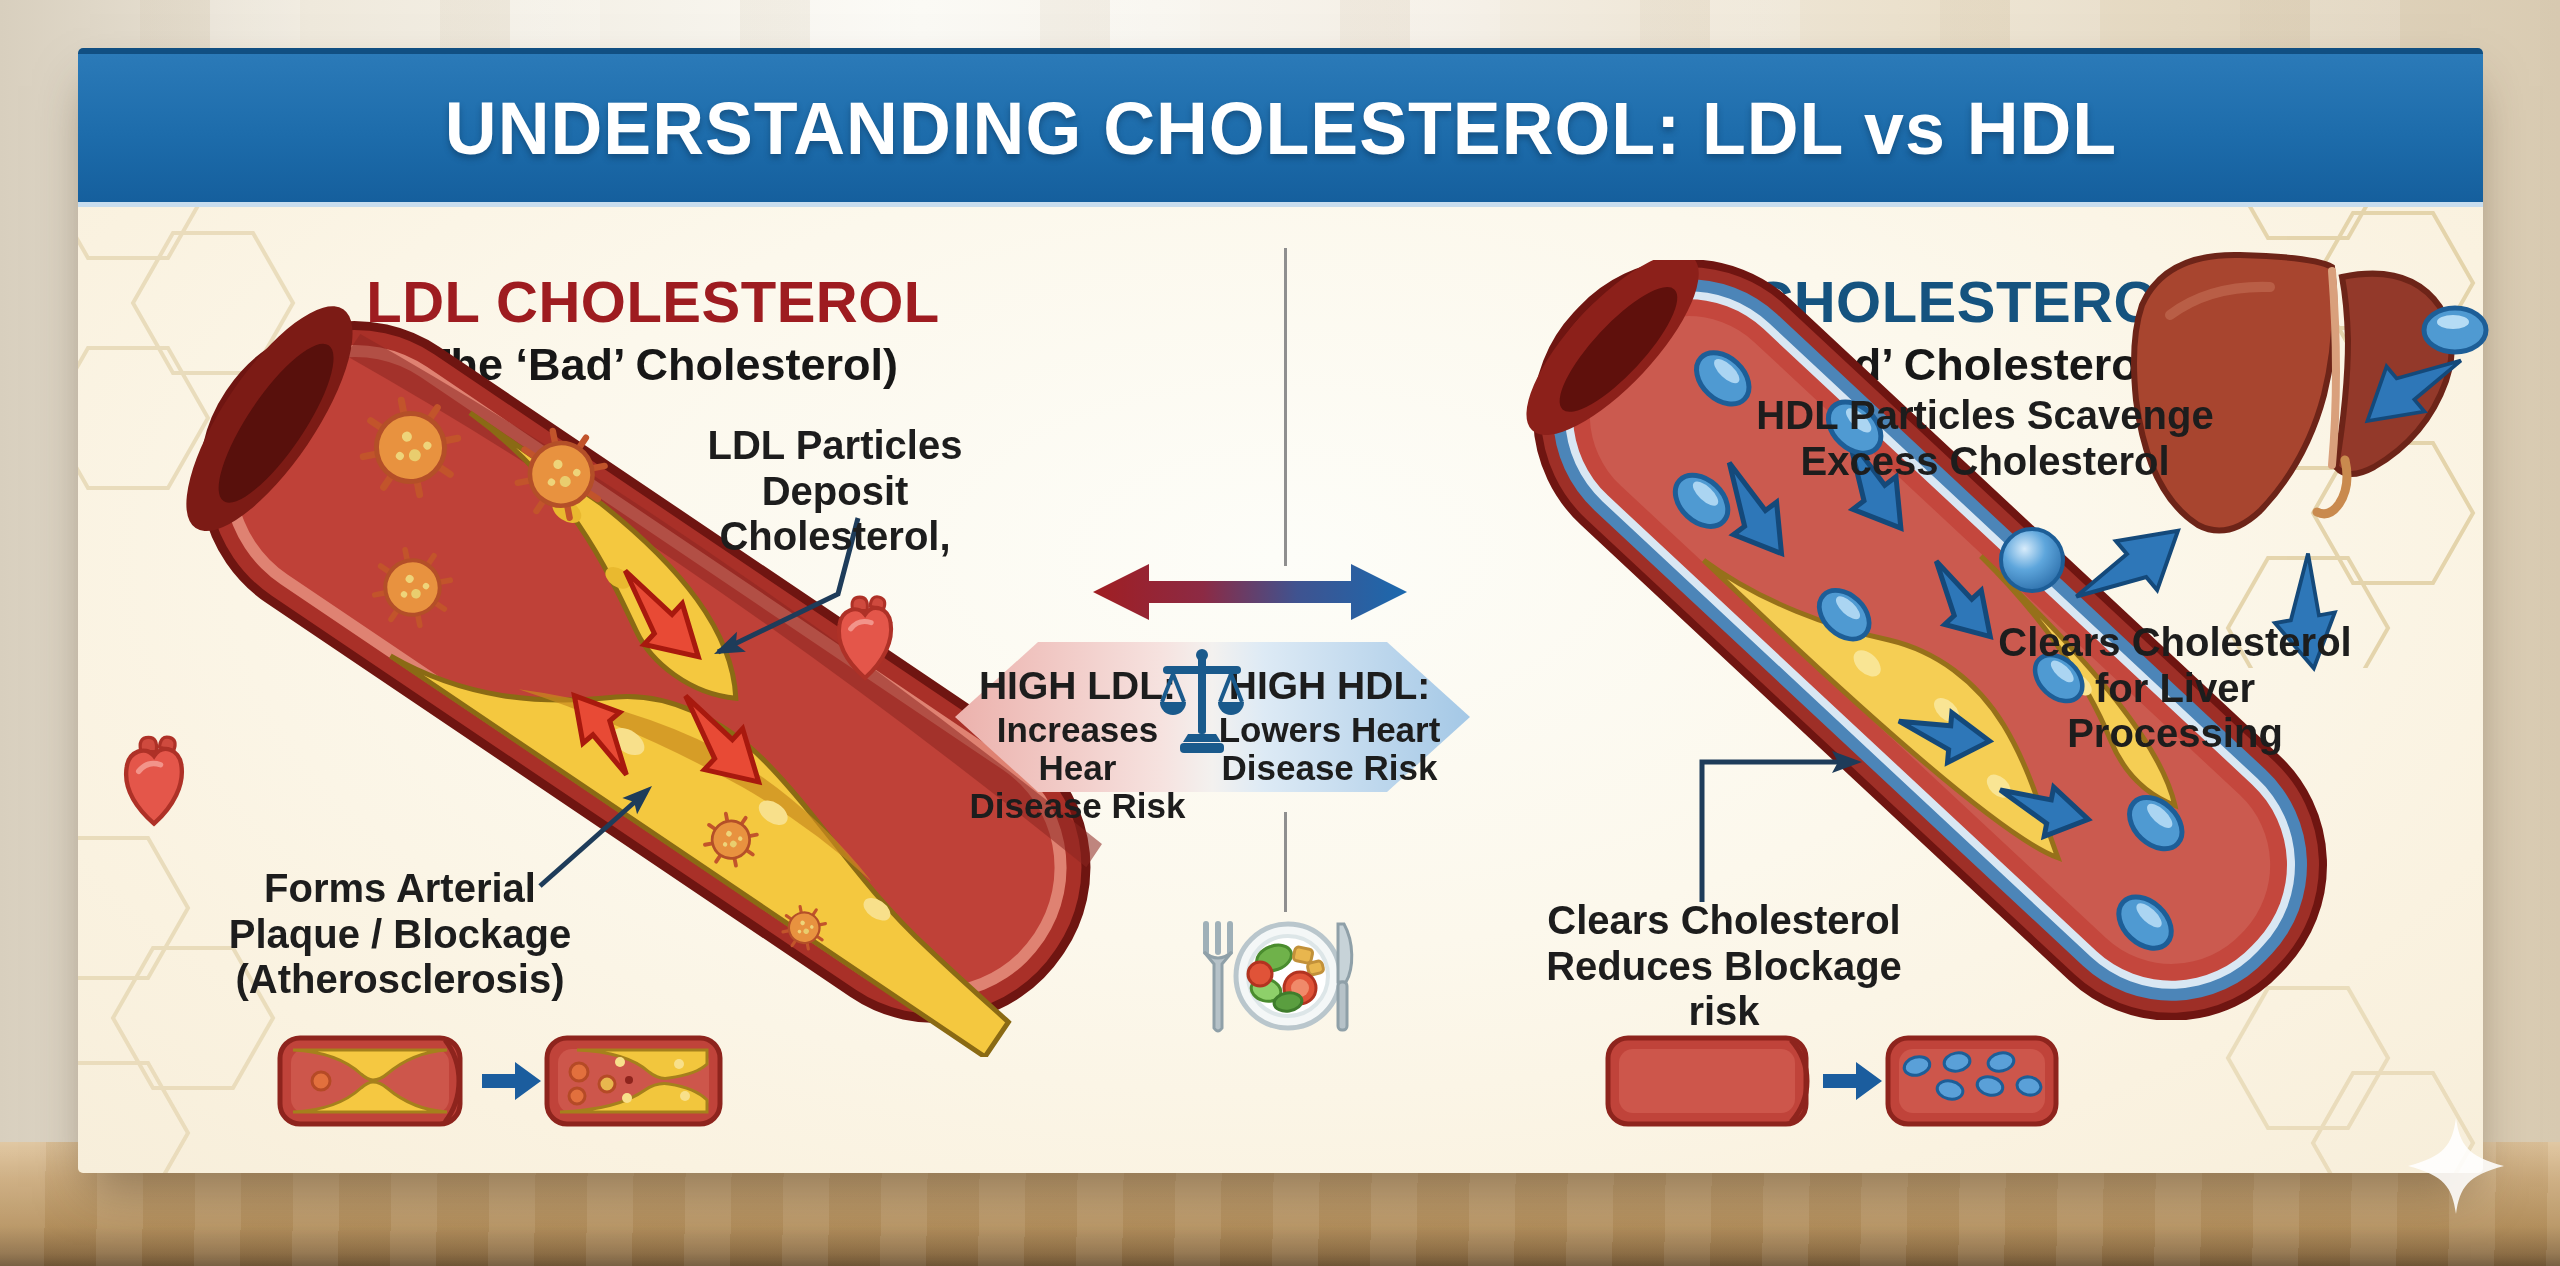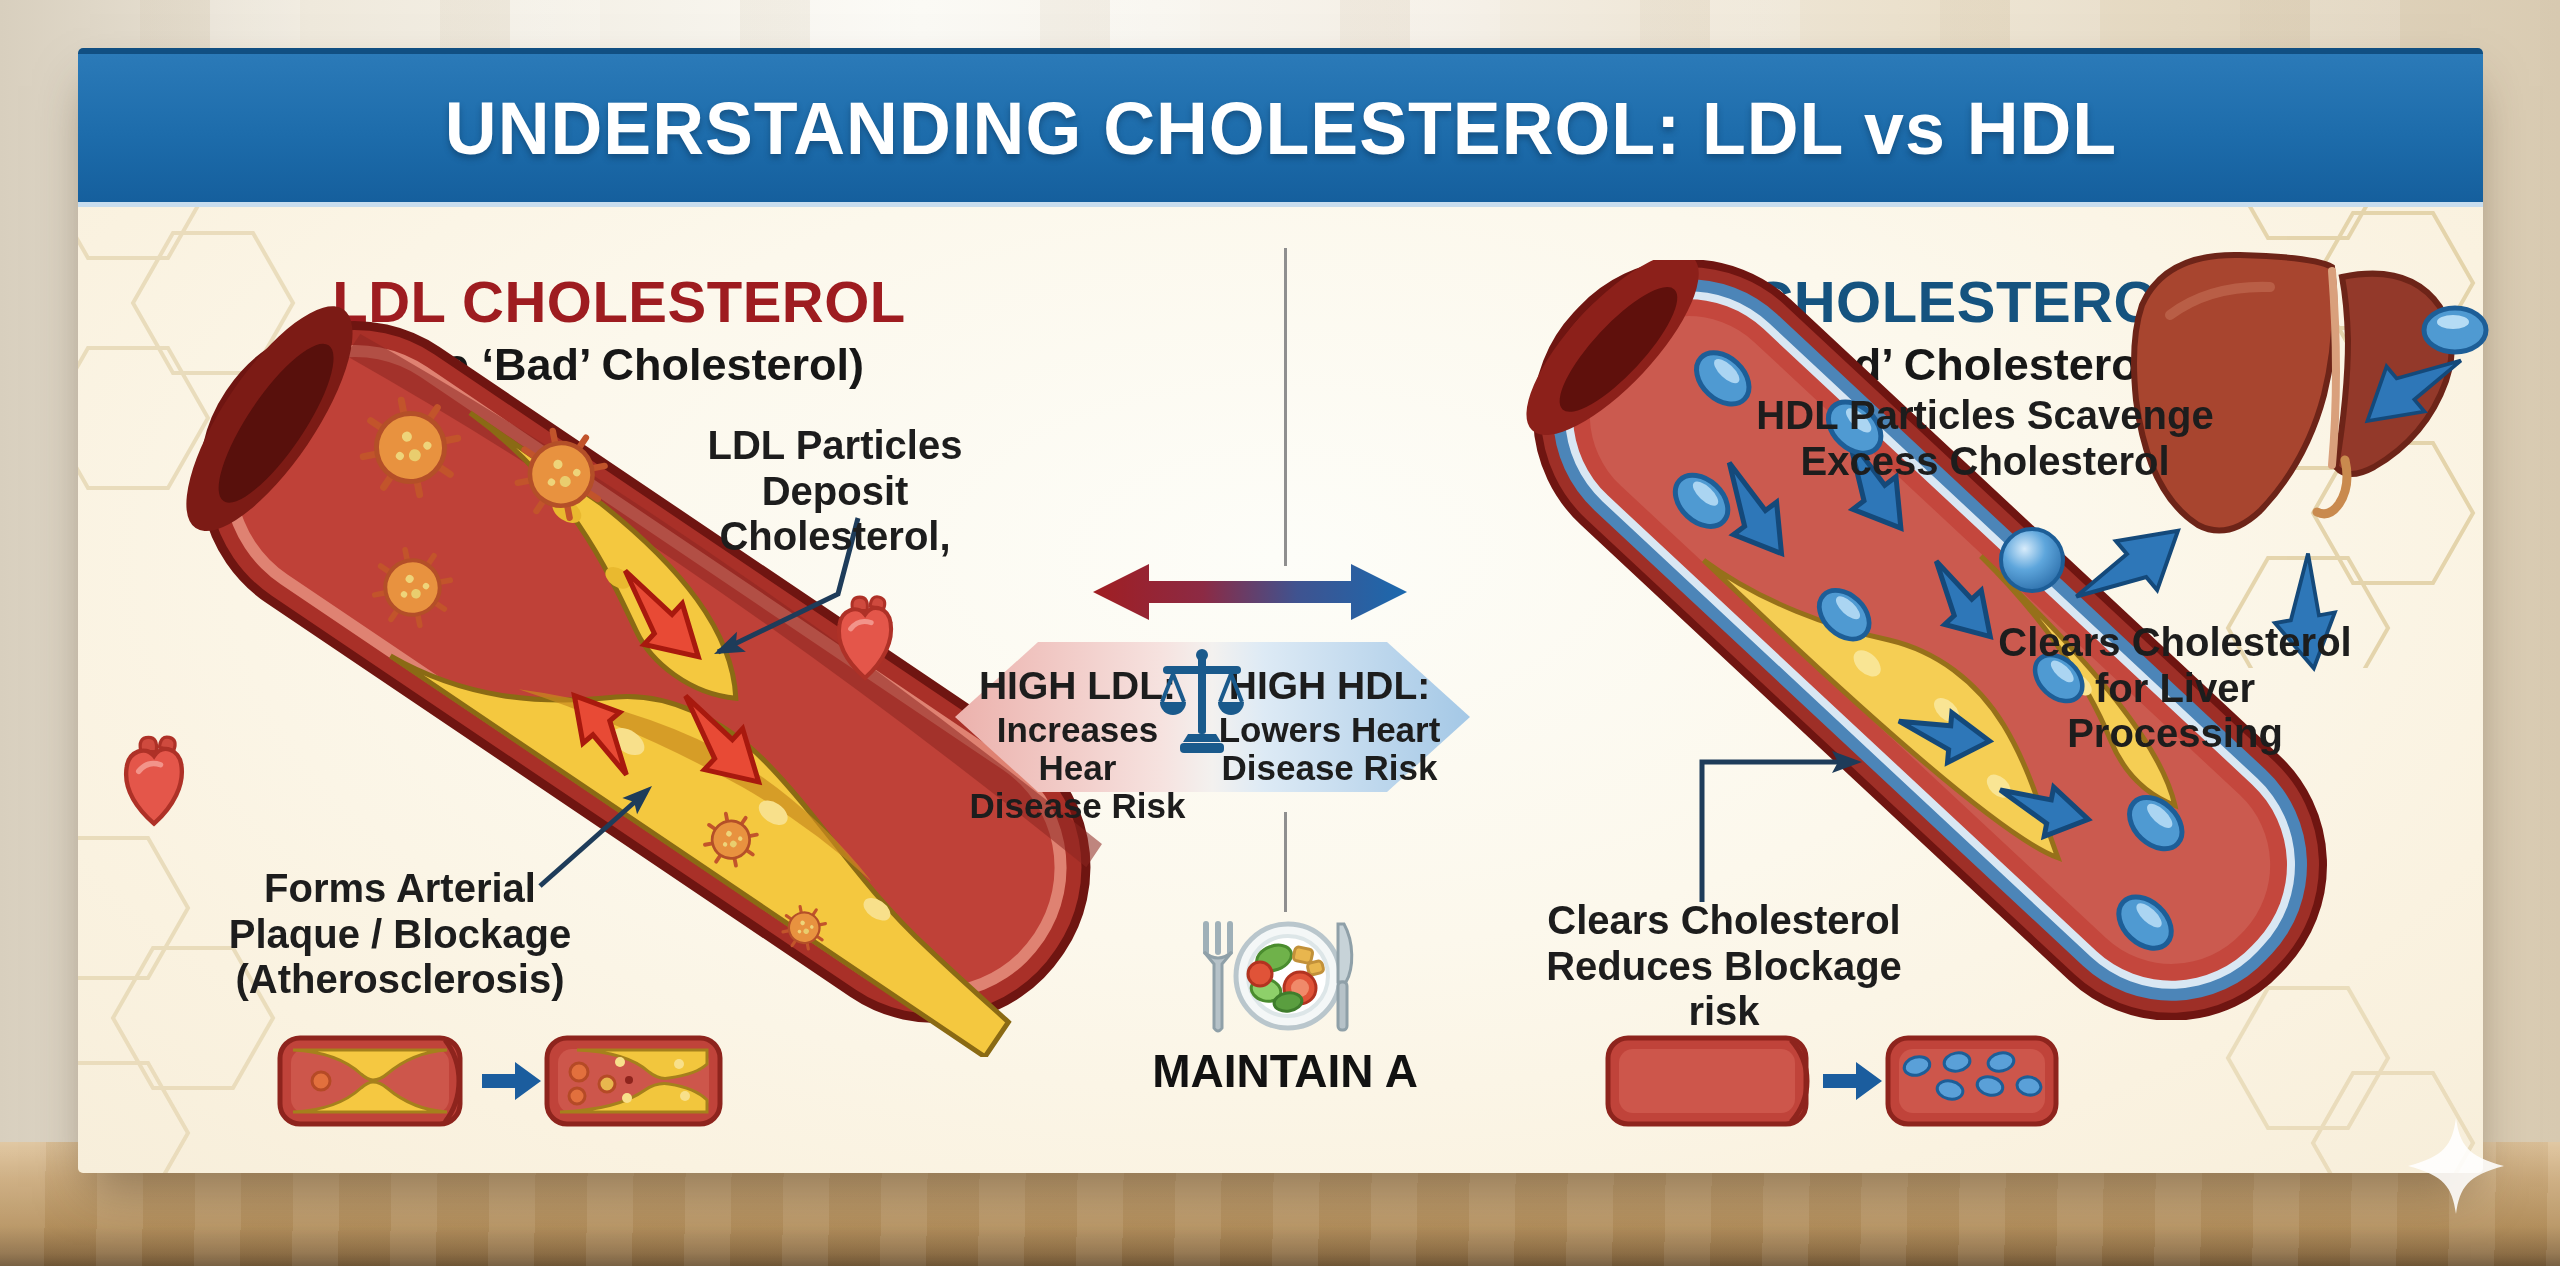--- a/index.html
+++ b/index.html
@@ -91,21 +91,21 @@
         <polygon points="60,10 140,10 180,80 140,150 60,150 20,80"></polygon>
         <polygon points="145,95 225,95 265,165 225,235 145,235 105,165"></polygon>
       </g>
     </svg>
 
     <div class="titlebar">
       <div class="title">UNDERSTANDING CHOLESTEROL: LDL vs HDL</div>
     </div>
   </div>
 
-  <div class="abs col-head" style="left:194px;top:272px">
+  <div class="abs col-head" style="left:228px;top:272px">
     <div class="h ldl-h">LDL CHOLESTEROL</div>
     <div class="s">(The ‘Bad’ Cholesterol)</div>
   </div>
   <div class="abs col-head" style="left:1480px;top:272px">
     <div class="h hdl-h">HDL CHOLESTEROL</div>
     <div class="s">(The ‘Good’ Cholesterol)</div>
   </div>
 
   <div class="abs divider" style="left:1284px;top:248px;height:318px"></div>
   <div class="abs divider" style="left:1284px;top:812px;height:100px"></div>
@@ -312,21 +312,20 @@
       <circle cx="104" cy="72" r="9" fill="#f08a6a"></circle>
       <ellipse cx="92" cy="86" rx="14" ry="9" fill="#5a9e3f" stroke="#3f7d2c" stroke-width="3" transform="rotate(-8 92 86)"></ellipse>
     </g>
     <g>
       <path d="M148 8 C158 26 158 52 150 66 L142 66 L142 8 Z" fill="#c7d3d8" stroke="#8fa0a8" stroke-width="3"></path>
       <rect x="142" y="66" width="9" height="48" rx="4" fill="#b6c2c8" stroke="#8fa0a8" stroke-width="3"></rect>
     </g>
   </svg>
 
   <div class="abs balance-text" style="left:1005px;top:1044px">
-    <div>MAINTAIN A</div>
   </div>
 
   <div class="abs callout" style="left:655px;top:423px;width:360px">LDL Particles
 Deposit Cholesterol,</div>
   <div class="abs callout" style="left:200px;top:866px;width:400px">Forms Arterial
 Plaque / Blockage
 (Atherosclerosis)</div>
   <div class="abs callout" style="left:1705px;top:393px;width:560px">HDL Particles Scavenge
 Excess Cholesterol</div>
   <div class="abs callout" style="left:1990px;top:620px;width:370px">Clears Cholesterol

